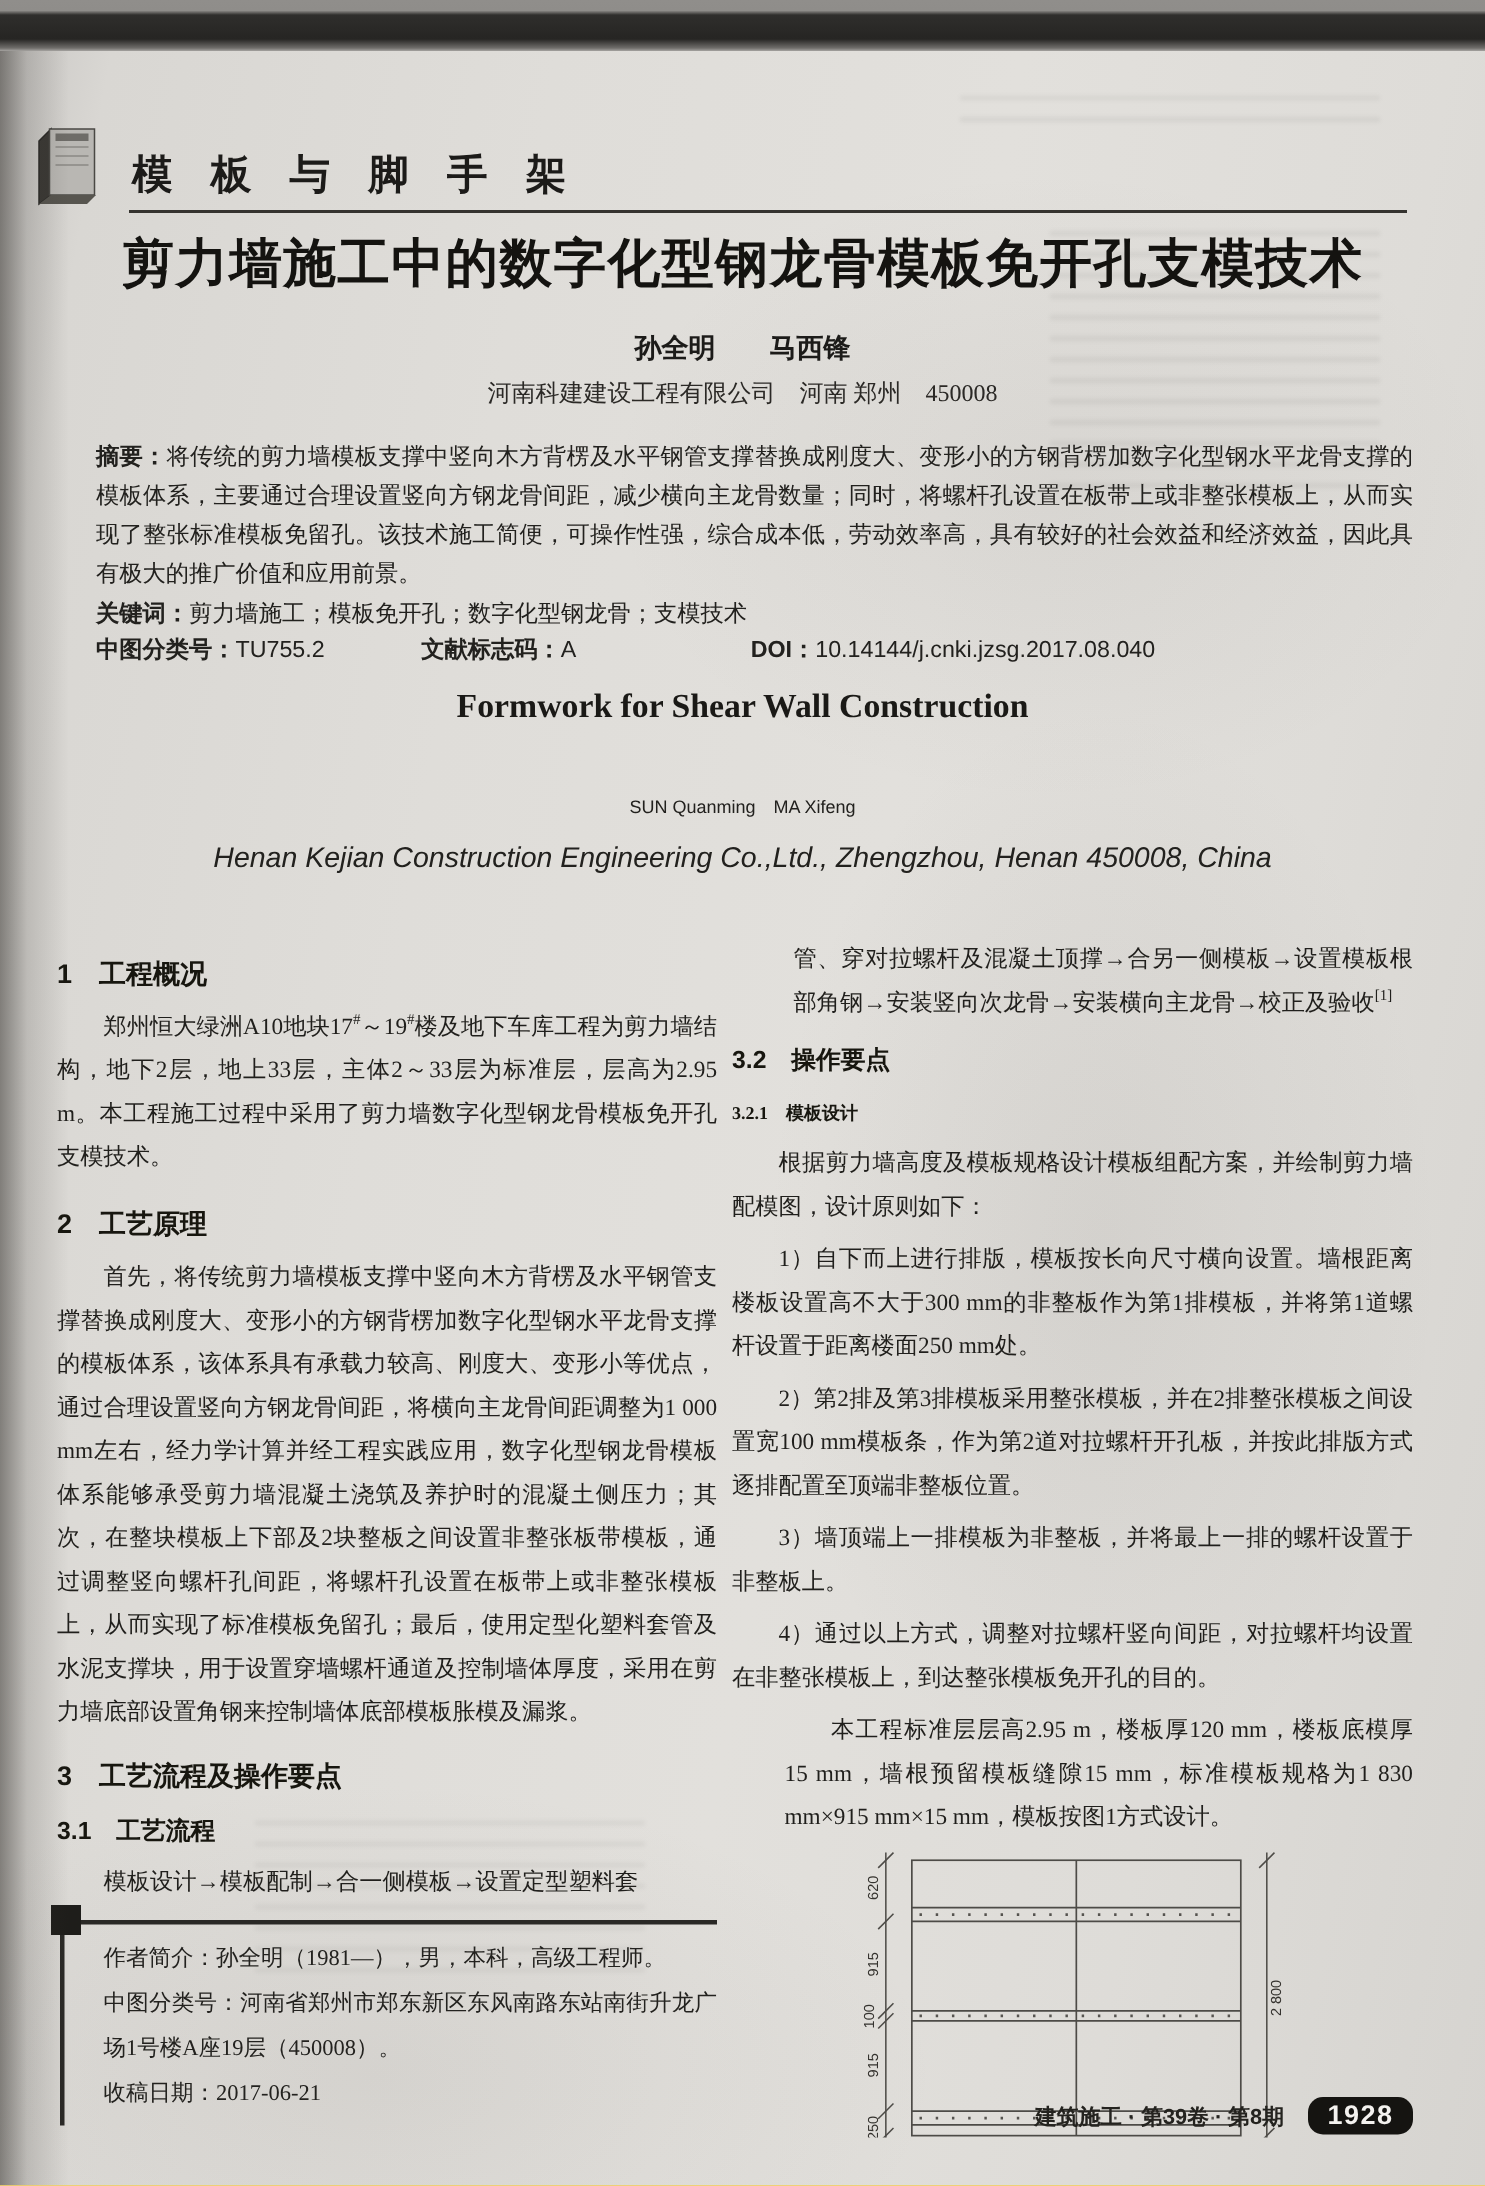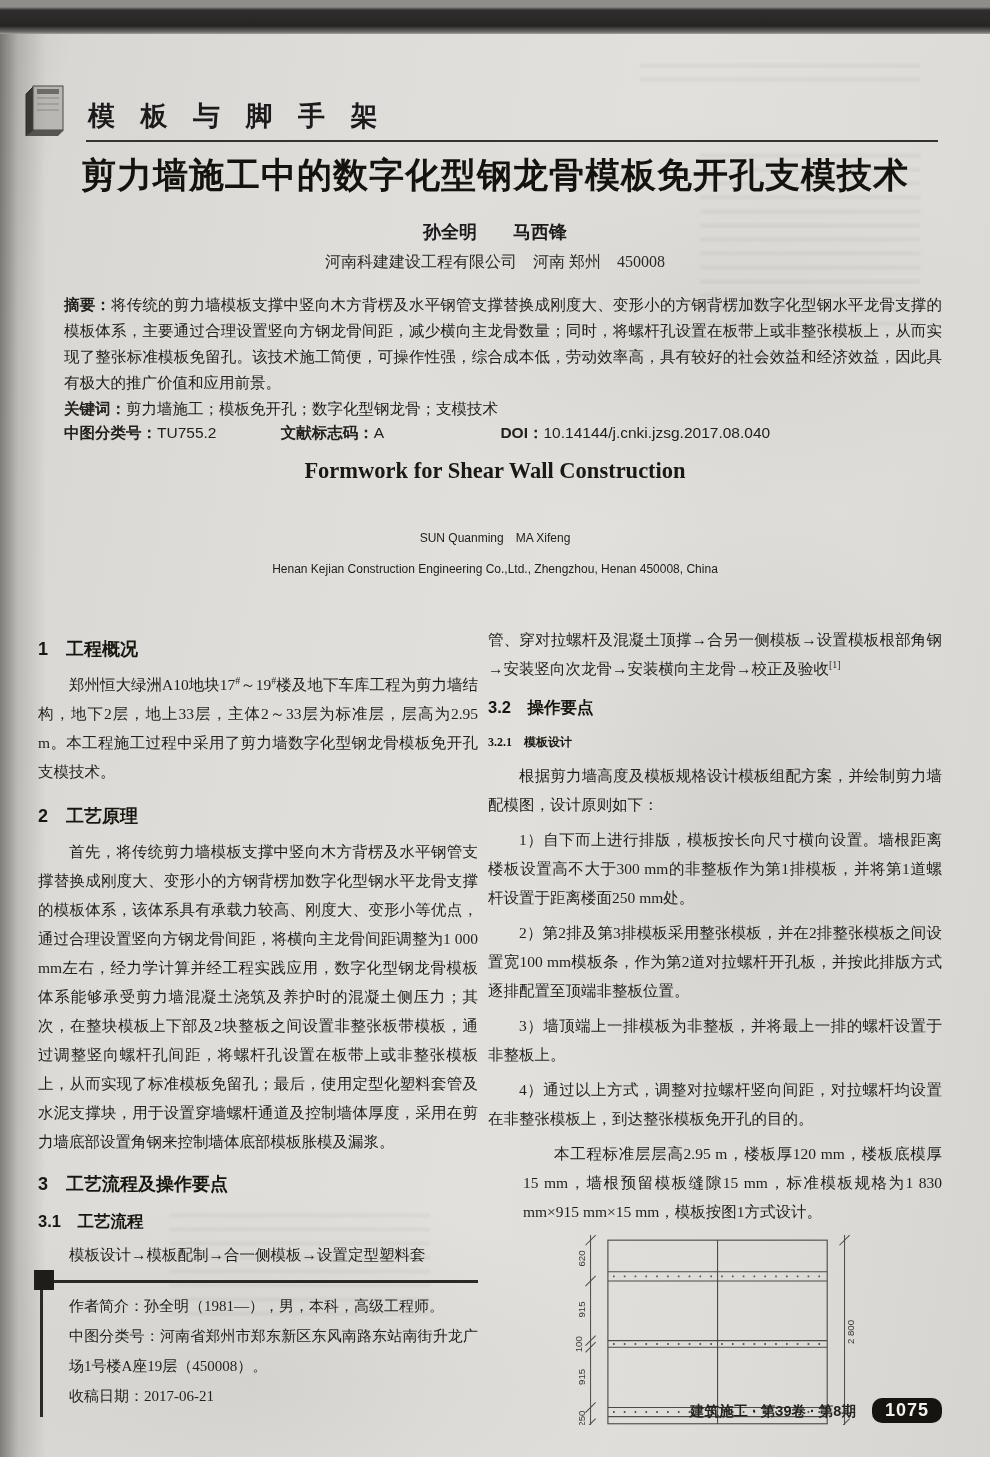--- a/index.html
+++ b/index.html
@@ -44,31 +44,31 @@
     font-family:"Liberation Sans","DejaVu Sans",sans-serif;font-size:15.5px;color:#22211e;}
   .meta-line .gap1{display:inline-block;width:60px;}
   .meta-line .gap2{display:inline-block;width:112px;}
 
   
   .en-title{position:absolute;left:60px;top:420px;width:870px;text-align:center;
     font-weight:bold;font-size:22.5px;line-height:33px;color:#1a1916;}
   .en-authors{position:absolute;left:60px;top:496px;width:870px;text-align:center;
     font-family:"Liberation Sans","DejaVu Sans",sans-serif;font-size:12px;color:#22211e;}
   .en-affil{position:absolute;left:60px;top:528px;width:870px;text-align:center;
-    font-family:"Liberation Sans","DejaVu Sans",sans-serif;font-size:12px;color:#22211e;}
+    font-family:"Liberation Sans","DejaVu Sans",sans-serif;font-size:19px;color:#22211e;font-style:italic;}
 
   
   .col{position:absolute;top:591px;font-size:15.5px;line-height:29px;text-align:justify;color:#201f1c;}
   .col-left{left:38px;width:440px;height:655px;overflow:hidden;}
   .col-right{left:488px;width:454px;height:800px;overflow:hidden;}
   .h1{font-family:"Liberation Sans","DejaVu Sans",sans-serif;font-weight:bold;font-size:18px;margin:10px 0 6px 0;color:#17160f;}
   .h2{font-family:"Liberation Sans","DejaVu Sans",sans-serif;font-weight:bold;font-size:16.5px;margin:8px 0 4px 0;color:#17160f;}
   .h3{font-size:12px;font-weight:bold;margin:6px 0 4px 0;color:#17160f;}
   .col p{margin:0 0 2px 0;text-indent:2em;}
-  .col p.noindent{text-indent:0;}
+  .col p.noindent{text-indent:0;margin-left:41px;}
   sup{font-size:10px;vertical-align:super;line-height:0;}
 
   
   .footnote{position:absolute;left:40px;top:1246px;width:438px;}
   .fn-rule{position:relative;height:3px;background:#2a2926;}
   .fn-square{position:absolute;left:-6px;top:-10px;width:20px;height:20px;background:#1e1d1a;}
   .fn-body{border-left:3px solid #2a2926;padding:8px 0 6px 26px;
     font-size:15px;line-height:30px;text-align:justify;color:#23221f;}
 
   
@@ -206,18 +206,18 @@
             <line x1="282" y1="13" x2="292" y2="3"></line>
             <line x1="282" y1="193" x2="292" y2="183"></line>
           </g>
         </svg>
 
       </div>
     </div>
 
     <div class="footer">
       <span>建筑施工 · 第39卷 · 第8期</span>
-      <span class="page-badge">1075</span>
+      <span class="page-badge">1928</span>
     </div>
 
     <div class="spine-shadow"></div>
   </div>
 </div>
 
 </body></html>

